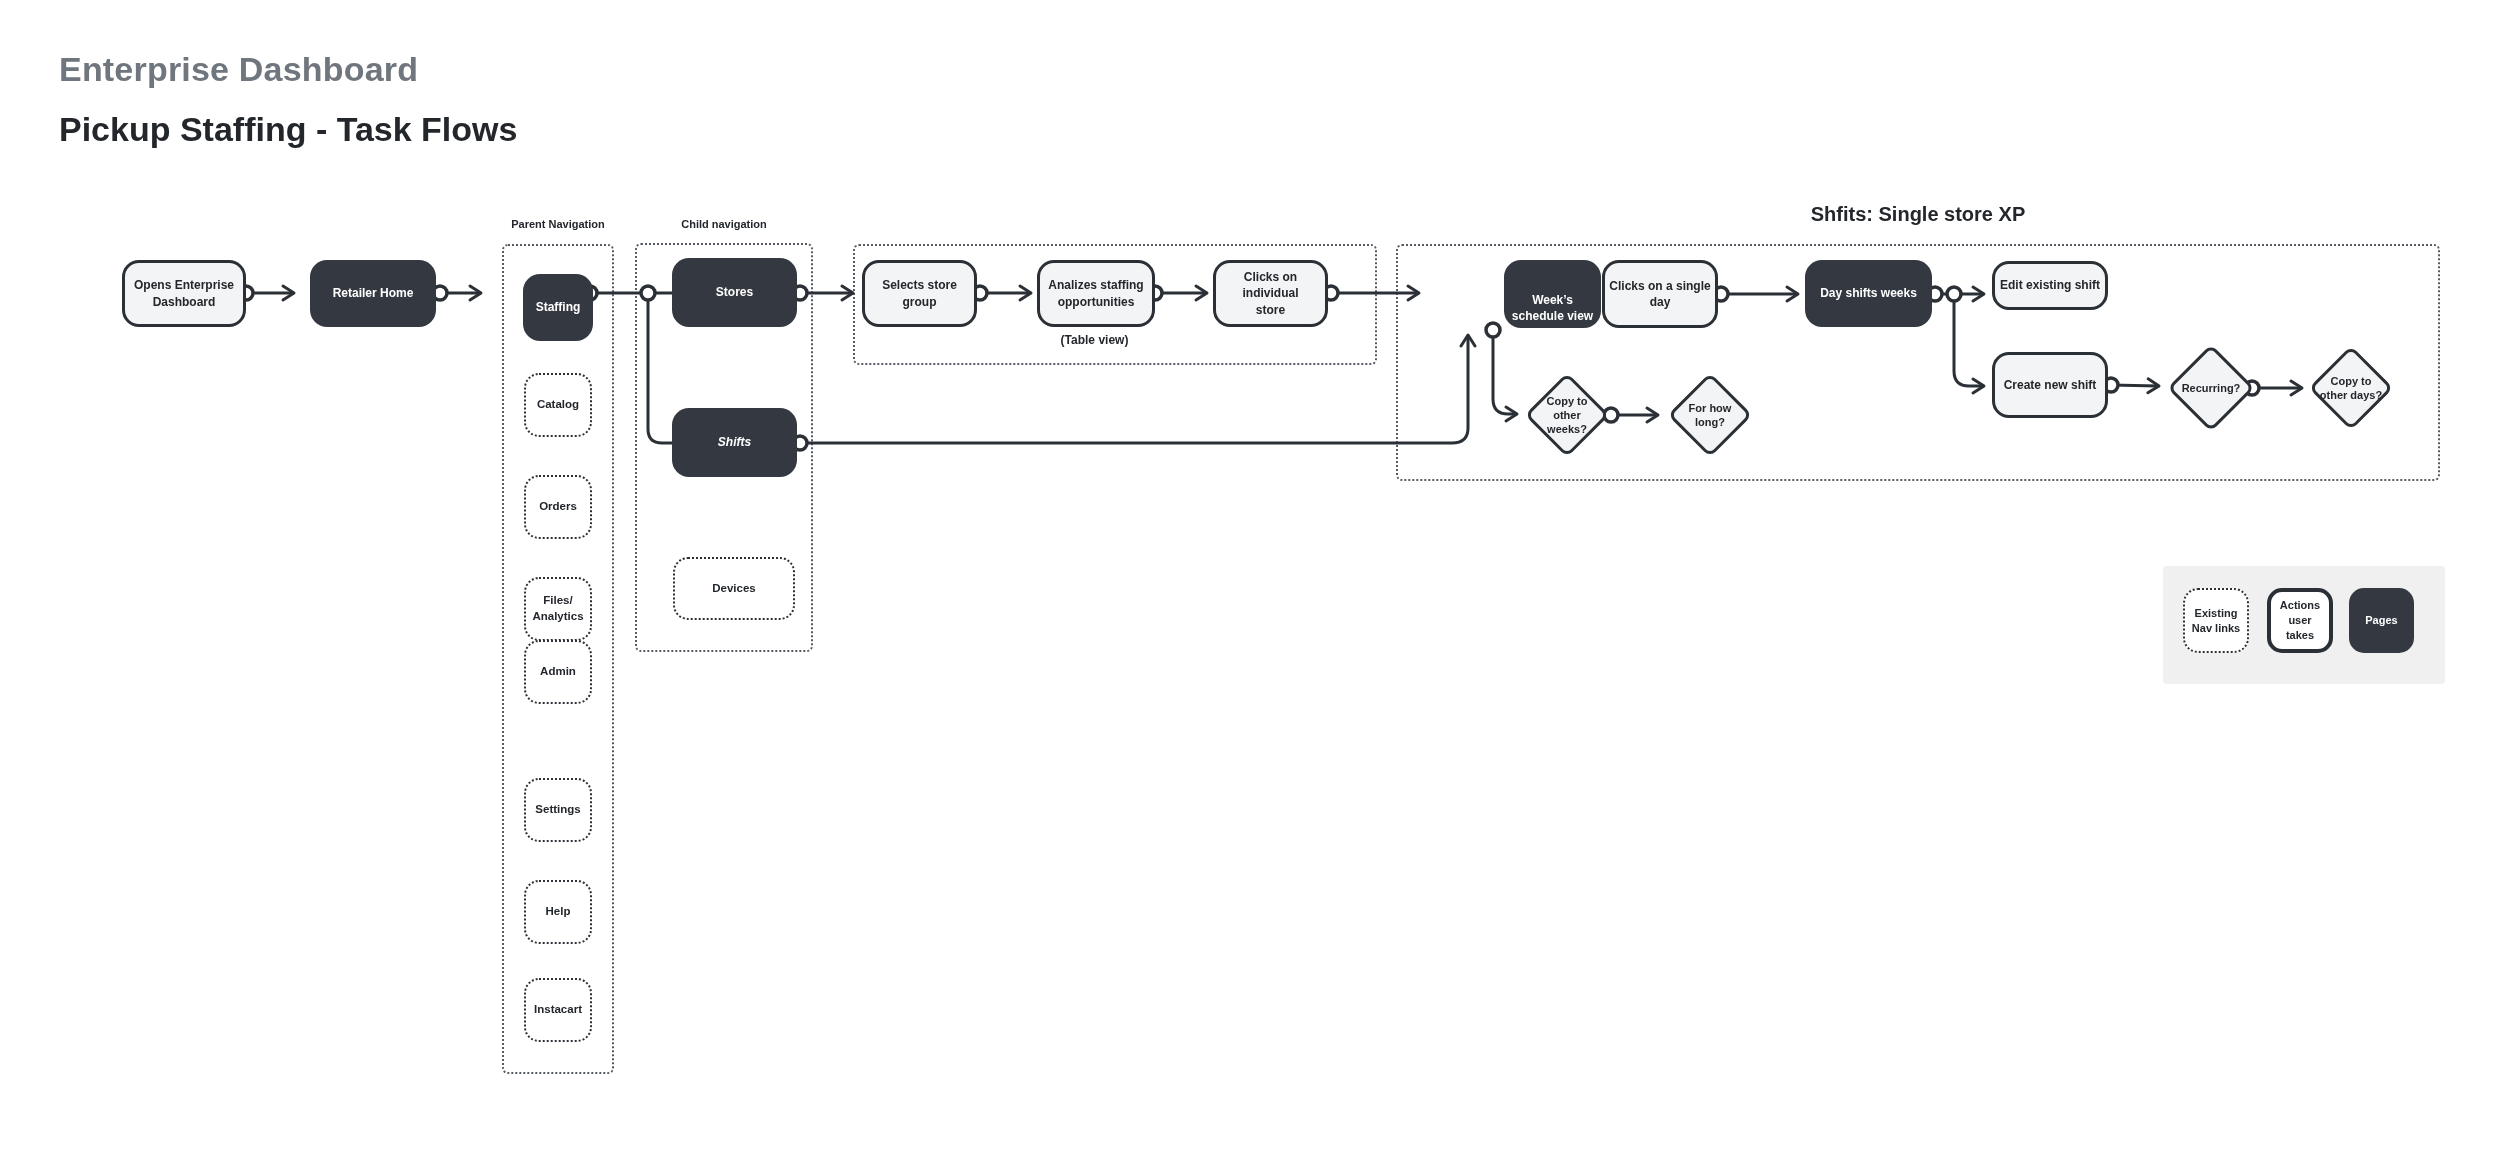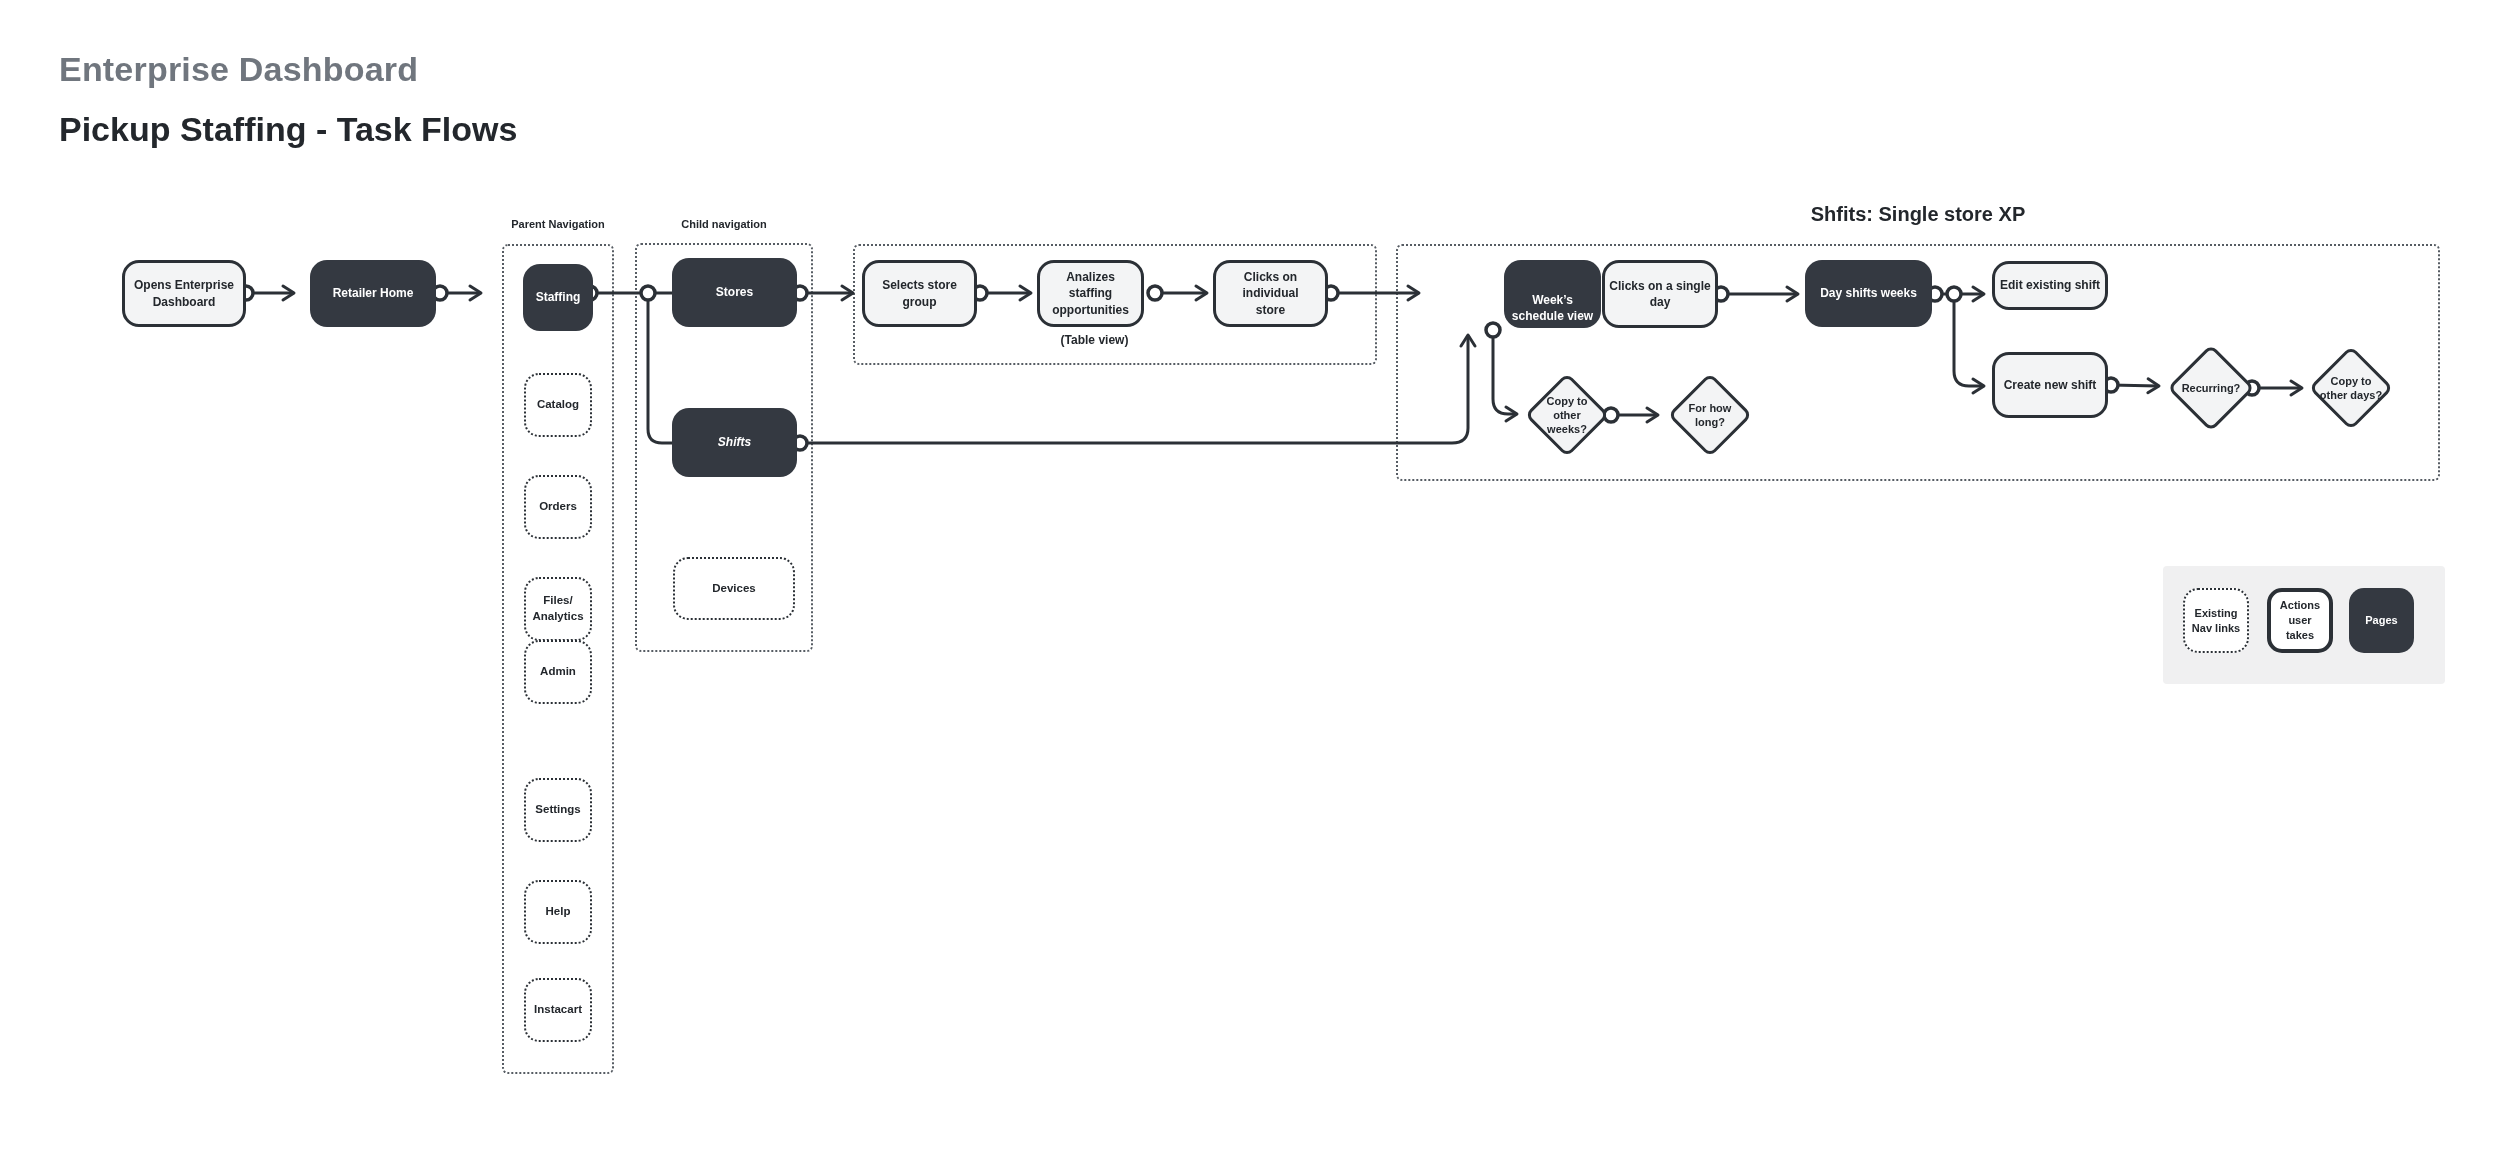--- a/index.html
+++ b/index.html
@@ -128,21 +128,21 @@
     <span>Opens Enterprise
 Dashboard</span>
   </div>
   <div class="node dark" style="left:310px;top:260px;width:126px;height:67px;">
     <span>Retailer Home</span>
   </div>
 
   <div class="container-label" style="left:502px;top:218px;width:112px;">Parent Navigation</div>
   <div class="container" style="left:502px;top:244px;width:112px;height:830px;"></div>
 
-  <div class="node dark" style="left:523px;top:264px;width:70px;height:67px;">
+  <div class="node dark" style="left:523px;top:274px;width:70px;height:67px;">
     <span>Staffing</span>
   </div>
   <div class="node dotted" style="left:524px;top:373px;width:68px;height:64px;">
     <span>Catalog</span>
   </div>
   <div class="node dotted" style="left:524px;top:475px;width:68px;height:64px;">
     <span>Orders</span>
   </div>
   <div class="node dotted" style="left:524px;top:577px;width:68px;height:64px;">
     <span>Files/
@@ -172,21 +172,21 @@
   </div>
   <div class="node dotted" style="left:673px;top:557px;width:122px;height:63px;">
     <span>Devices</span>
   </div>
 
   <div class="container" style="left:853px;top:244px;width:524px;height:121px;"></div>
 
   <div class="node" style="left:862px;top:260px;width:115px;height:67px;">
     <span>Selects store group</span>
   </div>
-  <div class="node" style="left:1037px;top:260px;width:107px;height:67px;">
+  <div class="node" style="left:1037px;top:260px;width:118px;height:67px;">
     <span>Analizes staffing
 opportunities</span>
   </div>
   <div class="node" style="left:1213px;top:260px;width:115px;height:67px;">
     <span>Clicks on individual
 store</span>
   </div>
   <div class="caption" style="left:1037px;top:333px;width:115px;">(Table view)</div>
 
   <div class="section-header" style="left:1396px;top:203px;width:1044px;">Shfits: Single store XP</div>

